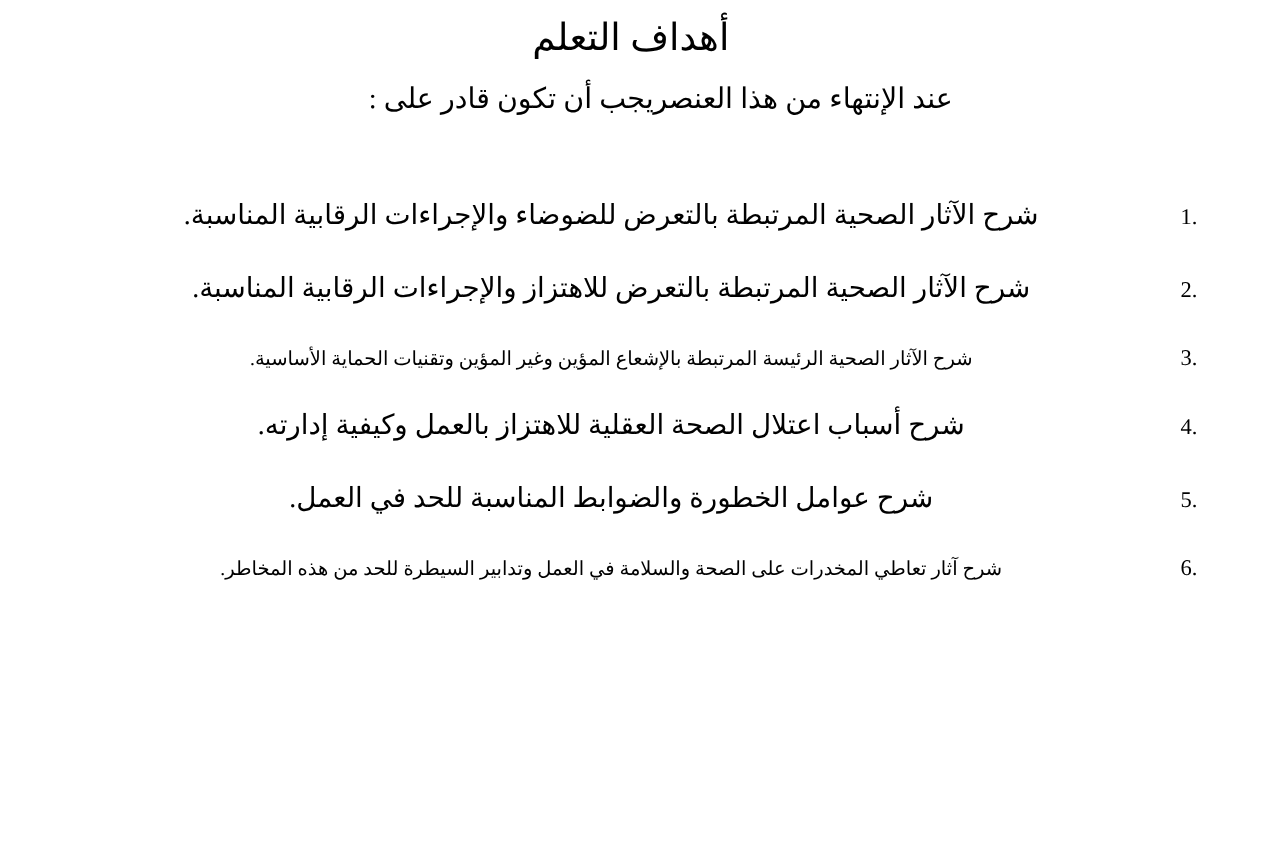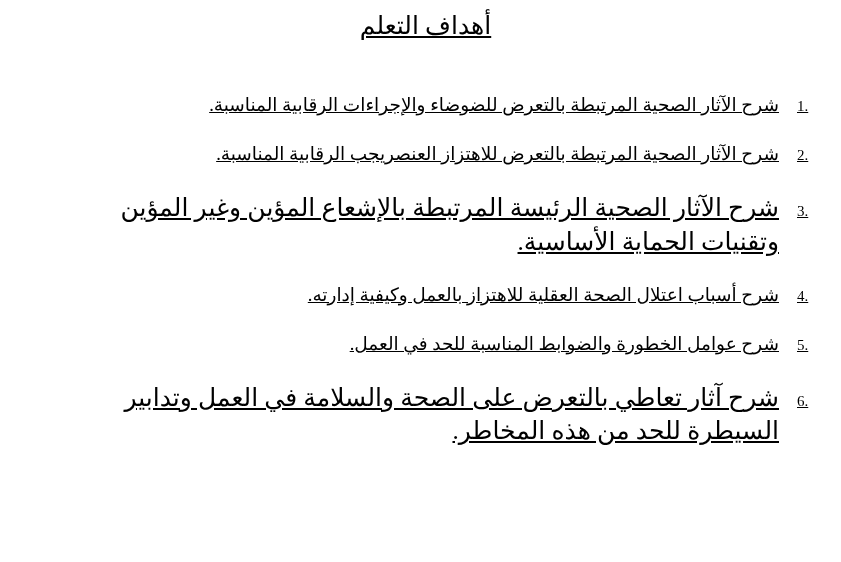--- a/index.html
+++ b/index.html
@@ -12,23 +12,22 @@
     height: 562px;
     overflow: hidden;
     font-family: "Liberation Serif", "DejaVu Serif", serif;
     color: #000000;
   }
   .page {
     position: relative;
     width: 841px;
     height: 562px;
     box-sizing: border-box;
-    padding: 6px 18px 0 28px;
+    padding: 6px 28px 0 28px;
     direction: rtl;
-    text-decoration: underline;
   }
   .doc-title {
     text-align: center;
     font-size: 25px;
     line-height: 1.25;
     margin: 4px 0 0 0;
     font-weight: normal;
     letter-spacing: 0.2px;
   }
   .doc-intro {
@@ -56,58 +55,59 @@
     text-align: left;
     font-size: 15px;
     direction: ltr;
     unicode-bidi: isolate;
     padding-left: 18px;
     box-sizing: border-box;
     color: #000;
   }
   .obj-text {
     flex: 1 1 auto;
-    text-align: right;
+    text-align: center;
     font-size: 18.5px;
     line-height: 1.35;
     padding-left: 18px;
     padding-right: 0;
   }
   .obj-item.wide .obj-text {
-    font-size: 25px;
+    font-size: 13px;
   }
 </style>
 </head>
 <body>
 
 <div class="page">
 
   <div class="doc-title">أهداف التعلم</div>
 
+  <div class="doc-intro">عند الإنتهاء من هذا العنصريجب أن تكون قادر على :</div>
 
   <ol class="obj-list">
     <li class="obj-item">
       <span class="obj-num">1.</span>
       <span class="obj-text">شرح الآثار الصحية المرتبطة بالتعرض للضوضاء والإجراءات الرقابية المناسبة.</span>
     </li>
     <li class="obj-item">
       <span class="obj-num">2.</span>
-      <span class="obj-text">شرح الآثار الصحية المرتبطة بالتعرض للاهتزاز العنصريجب الرقابية المناسبة.</span>
+      <span class="obj-text">شرح الآثار الصحية المرتبطة بالتعرض للاهتزاز والإجراءات الرقابية المناسبة.</span>
     </li>
     <li class="obj-item wide">
       <span class="obj-num">3.</span>
       <span class="obj-text">شرح الآثار الصحية الرئيسة المرتبطة بالإشعاع المؤين وغير المؤين وتقنيات الحماية الأساسية.</span>
     </li>
     <li class="obj-item">
       <span class="obj-num">4.</span>
       <span class="obj-text">شرح أسباب اعتلال الصحة العقلية للاهتزاز بالعمل وكيفية إدارته.</span>
     </li>
     <li class="obj-item">
       <span class="obj-num">5.</span>
       <span class="obj-text">شرح عوامل الخطورة والضوابط المناسبة للحد في العمل.</span>
     </li>
     <li class="obj-item wide">
       <span class="obj-num">6.</span>
-      <span class="obj-text">شرح آثار تعاطي بالتعرض على الصحة والسلامة في العمل وتدابير السيطرة للحد من هذه المخاطر.</span>
+      <span class="obj-text">شرح آثار تعاطي المخدرات على الصحة والسلامة في العمل وتدابير السيطرة للحد من هذه المخاطر.</span>
     </li>
   </ol>
 
 </div>
 
 </body></html>

